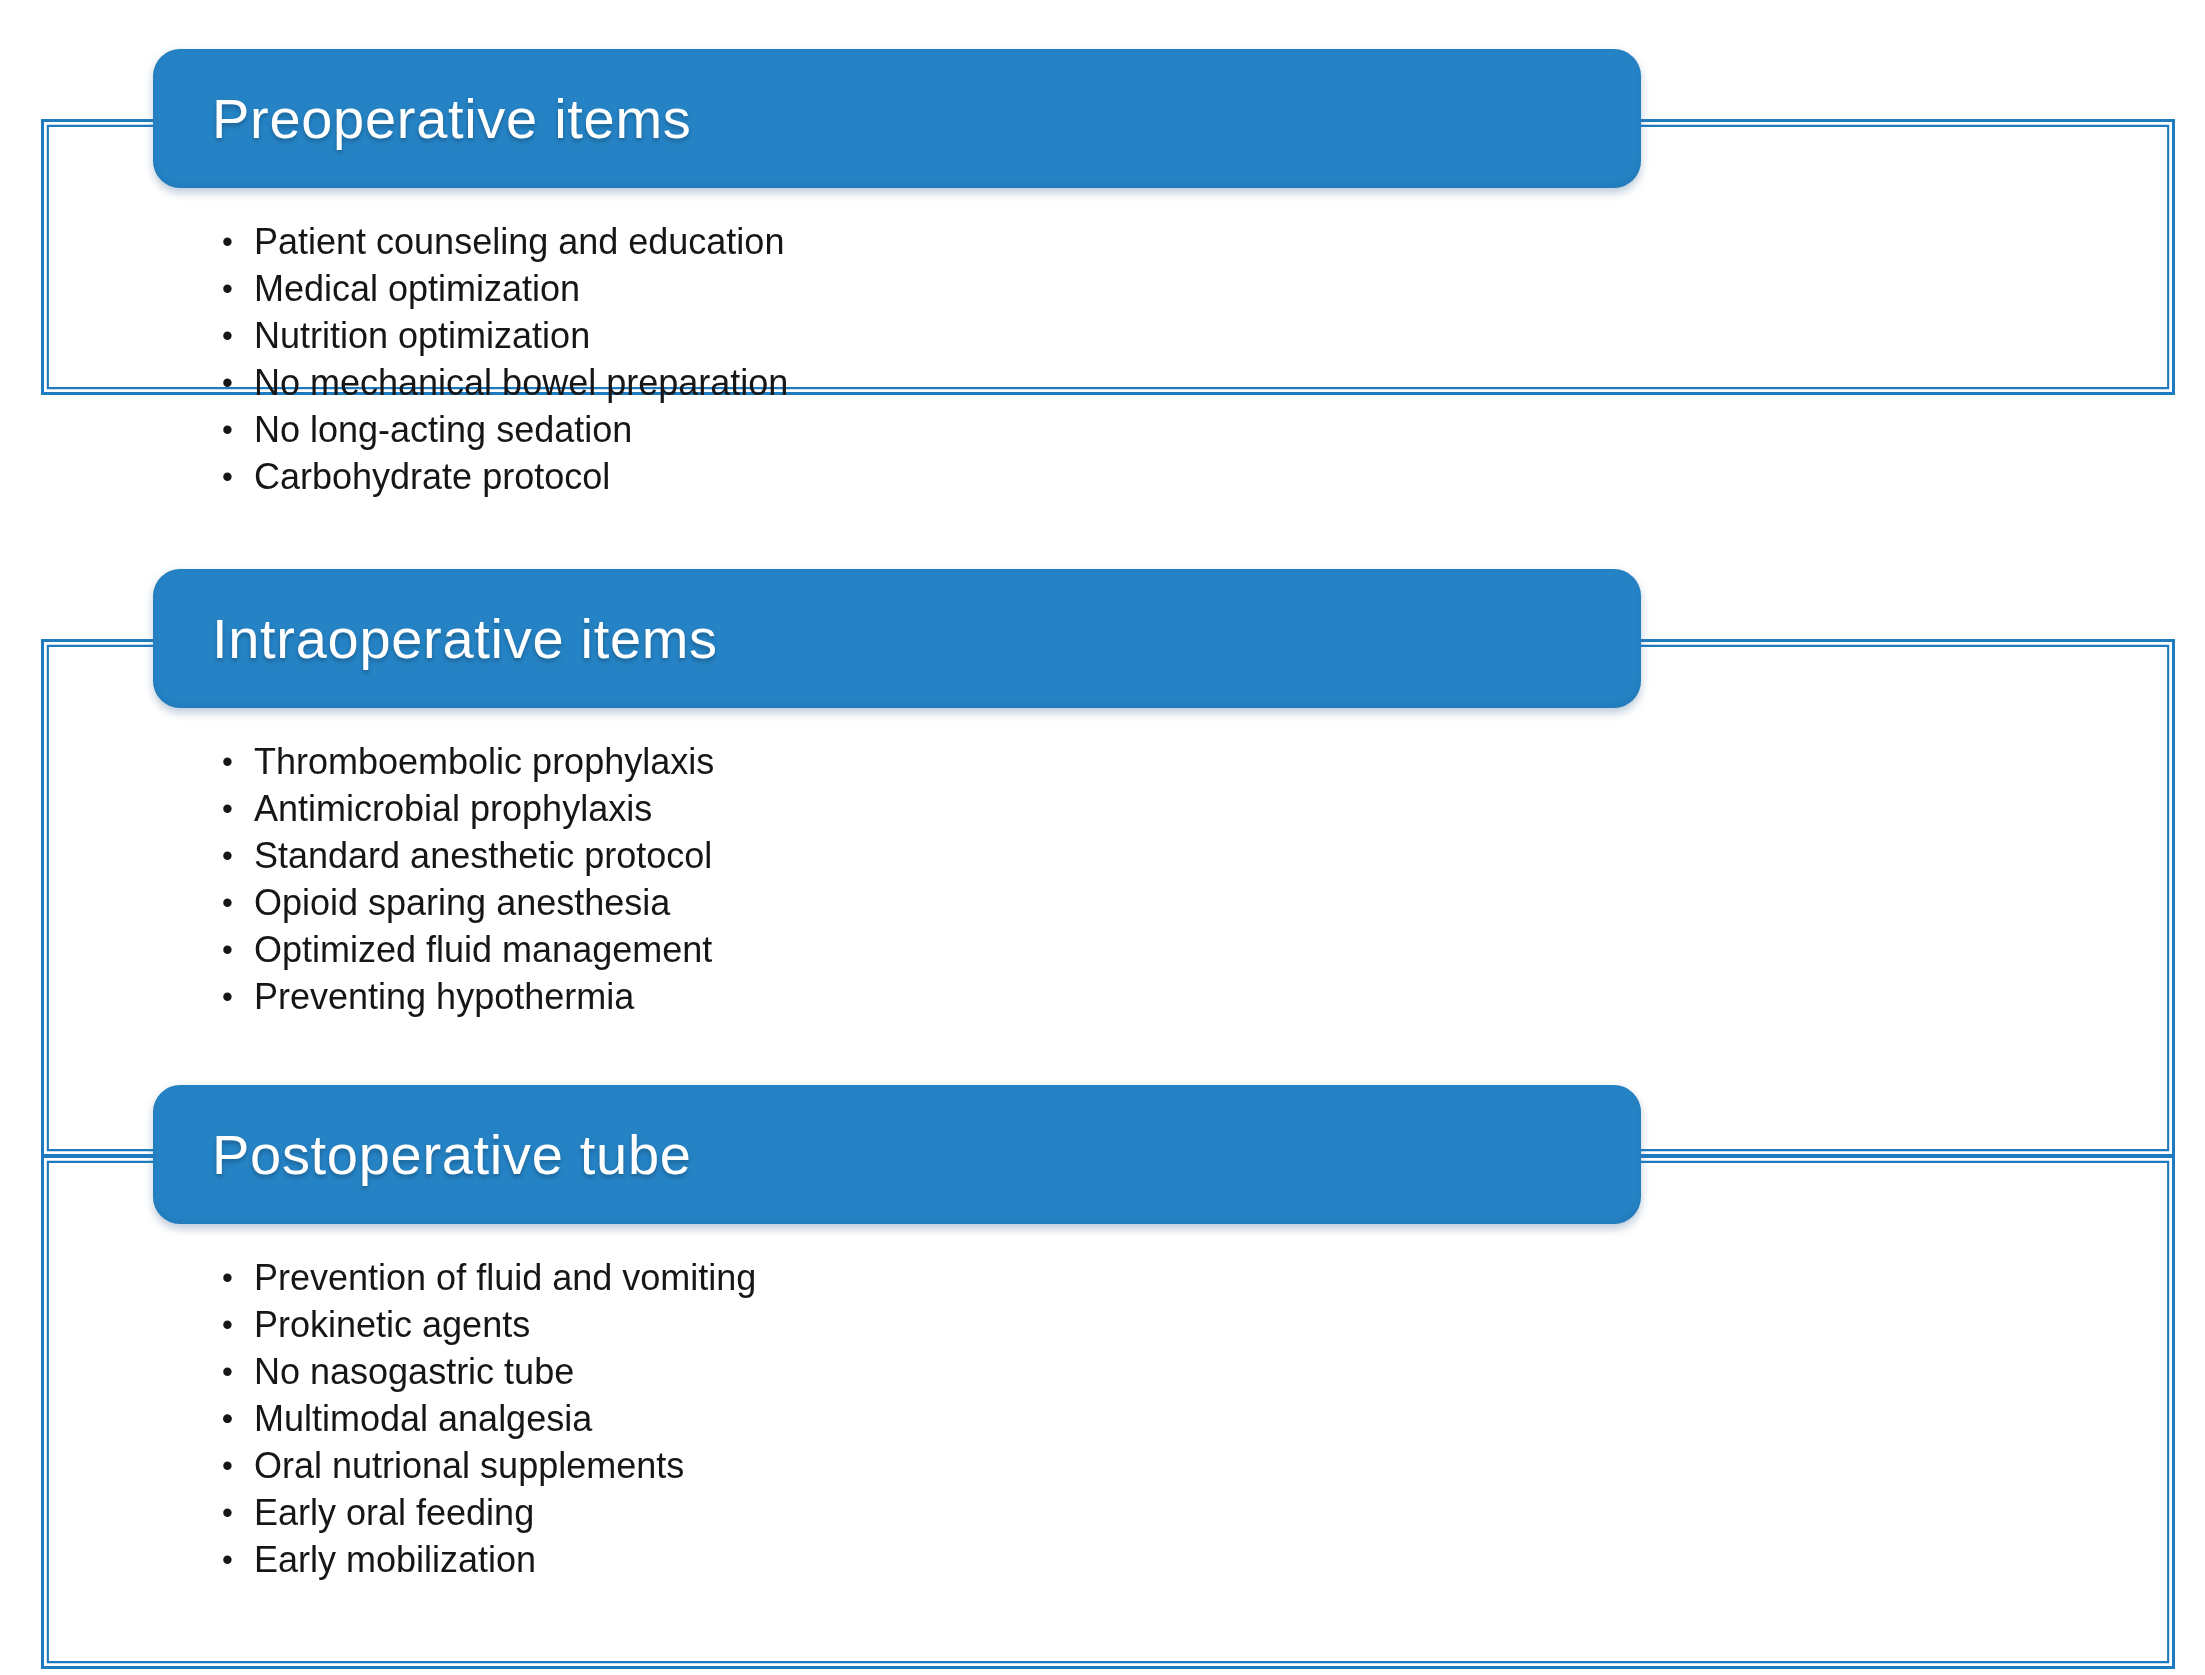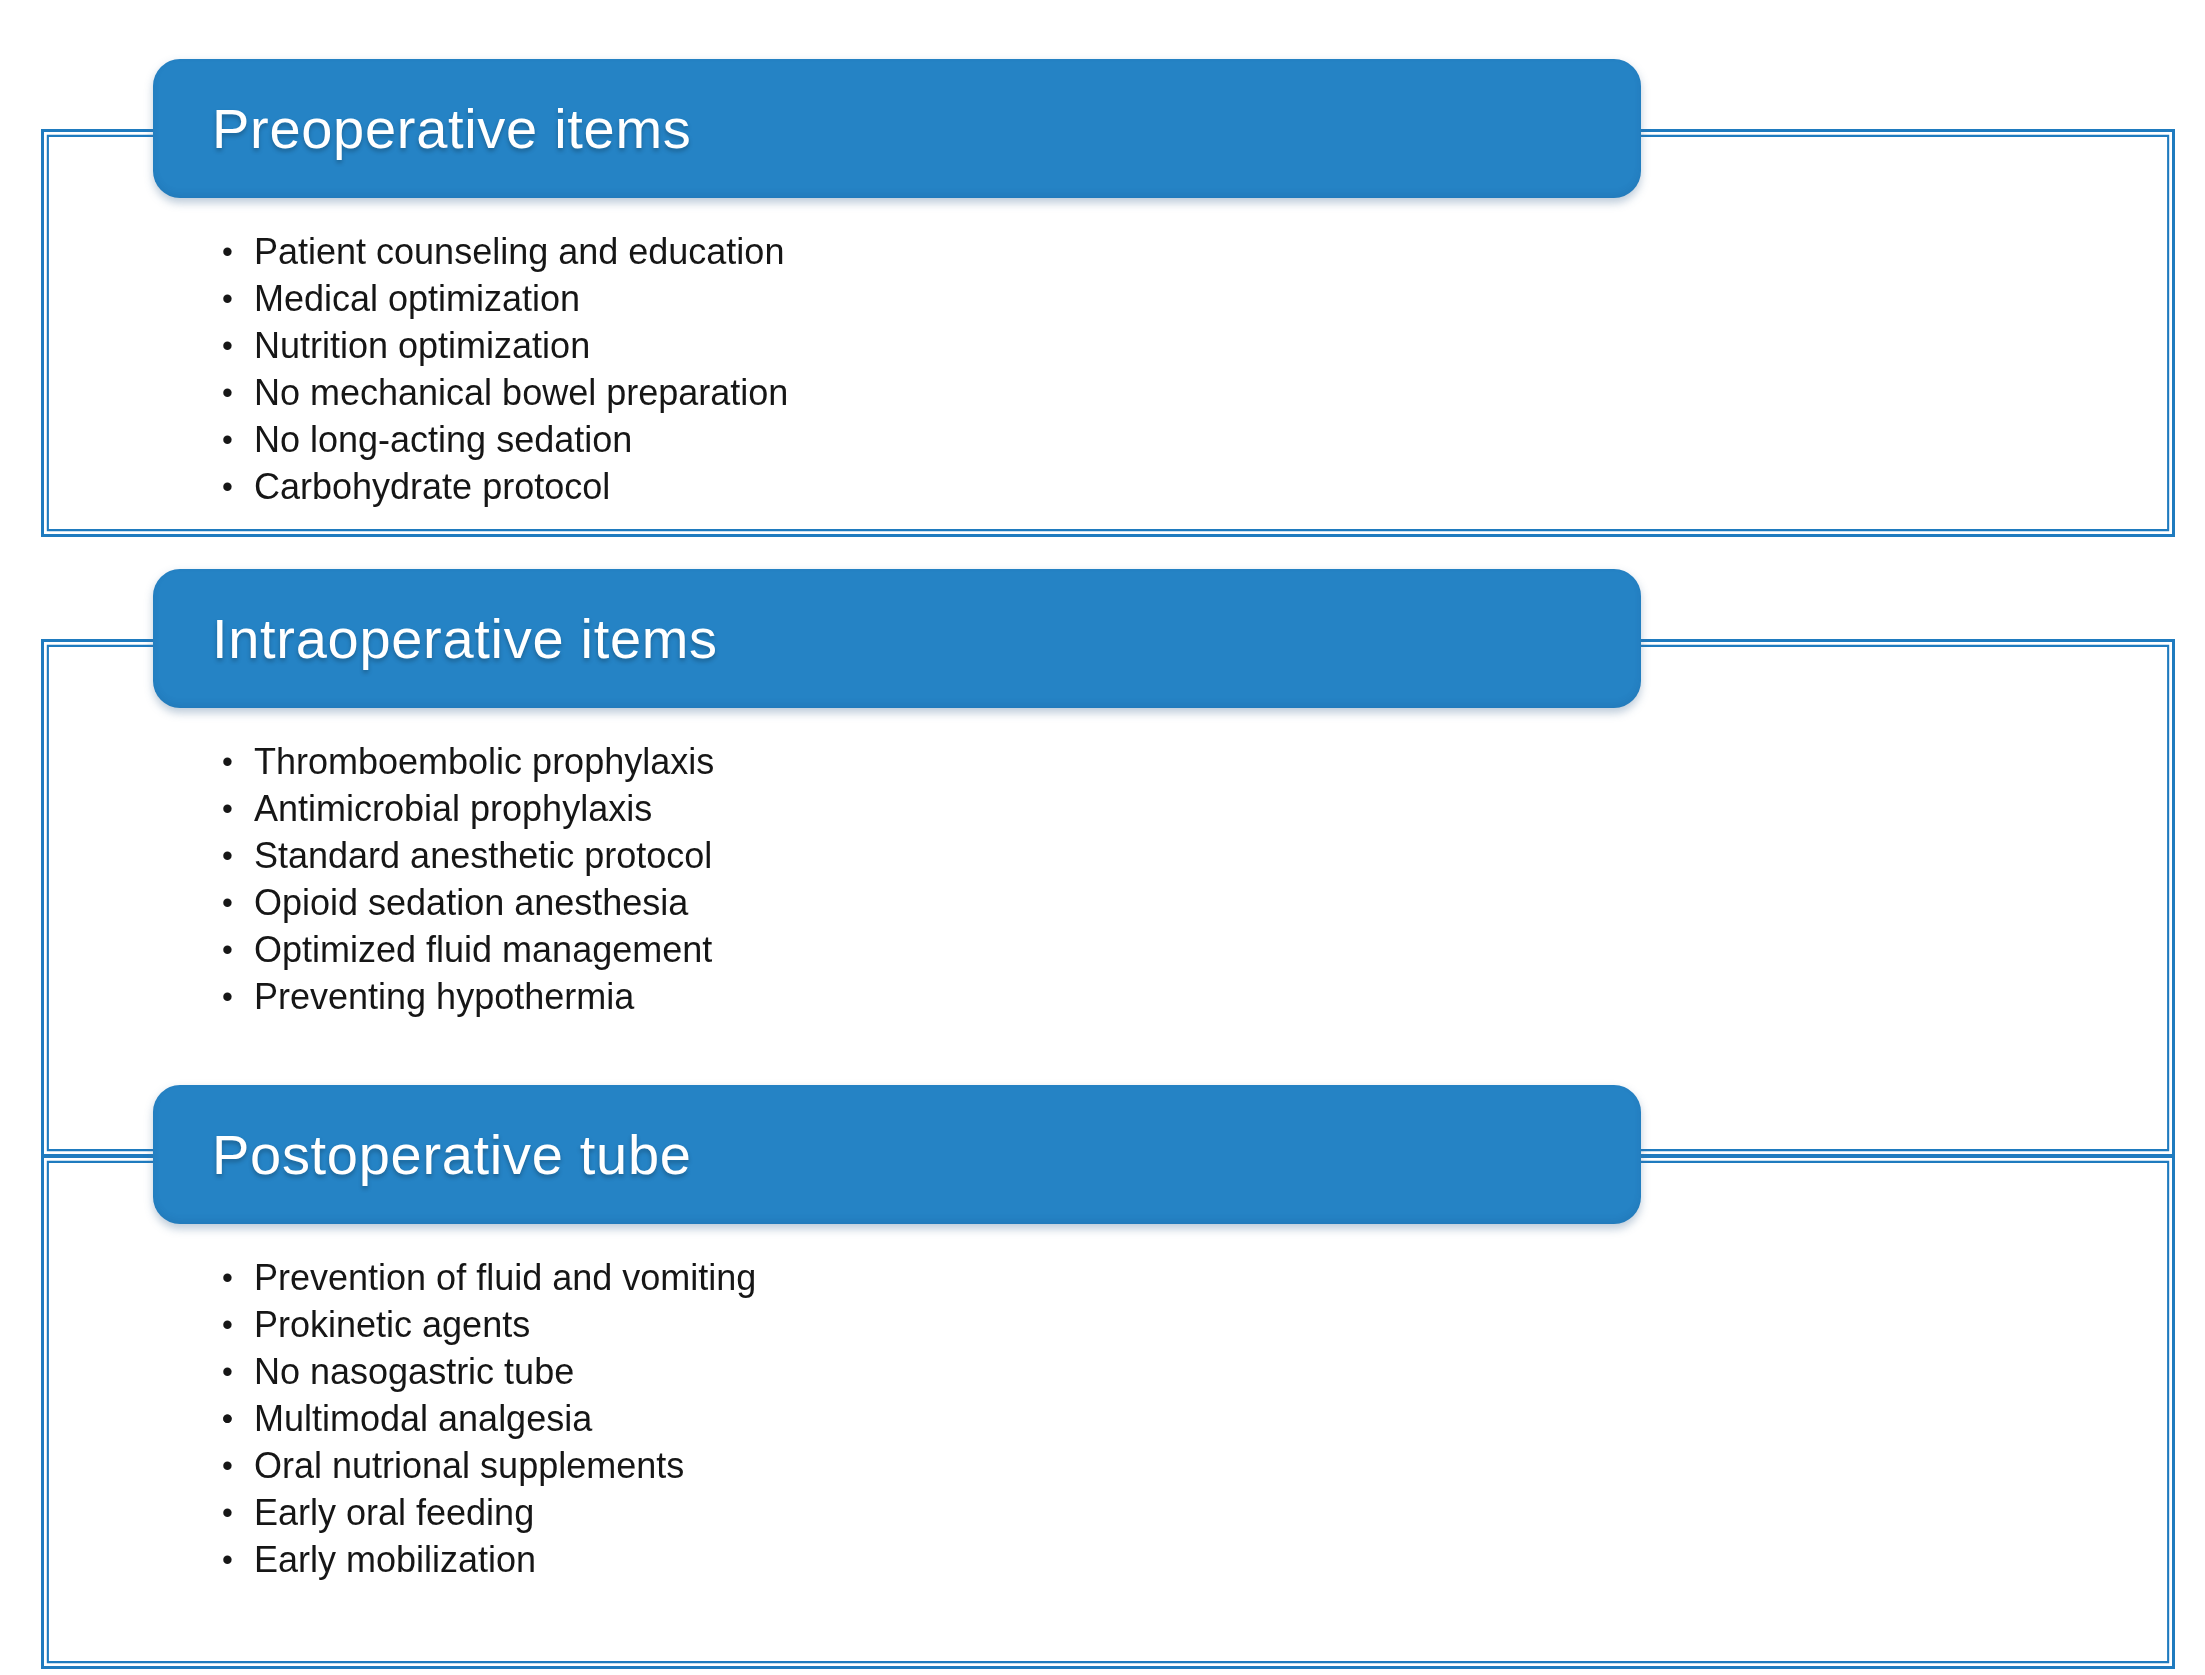--- a/index.html
+++ b/index.html
@@ -76,21 +76,21 @@
   .items .dot {
     position: absolute;
     left: 0;
     top: 0;
     width: 35px;
     text-align: center;
     font-size: 31px;
     line-height: 47px;
     color: var(--text-color, #161616);
   }
-  #sec-pre  { top: 59px;   height: 478px; }
+  #sec-pre  { top: 49px;   height: 346px; }
   #sec-intra{ top: 569px;  height: 588px; }
   #sec-post { top: 1085px; height: 584px; }
 </style>
 </head>
 <body>
 
 <section class="panel" id="sec-pre">
   <div class="box"></div>
   <div class="bar">
     <h2>Preoperative items</h2>
@@ -107,21 +107,21 @@
 
 <section class="panel" id="sec-intra">
   <div class="box"></div>
   <div class="bar">
     <h2>Intraoperative items</h2>
   </div>
   <ul class="items">
     <li><span class="dot">•</span><span>Thromboembolic prophylaxis</span></li>
     <li><span class="dot">•</span><span>Antimicrobial prophylaxis</span></li>
     <li><span class="dot">•</span><span>Standard anesthetic protocol</span></li>
-    <li><span class="dot">•</span><span>Opioid sedation anesthesia</span></li>
+    <li><span class="dot">•</span><span>Opioid sparing anesthesia</span></li>
     <li><span class="dot">•</span><span>Optimized fluid management</span></li>
     <li><span class="dot">•</span><span>Preventing hypothermia</span></li>
   </ul>
 </section>
 
 <section class="panel" id="sec-post">
   <div class="box"></div>
   <div class="bar">
     <h2>Postoperative tube</h2>
   </div>

